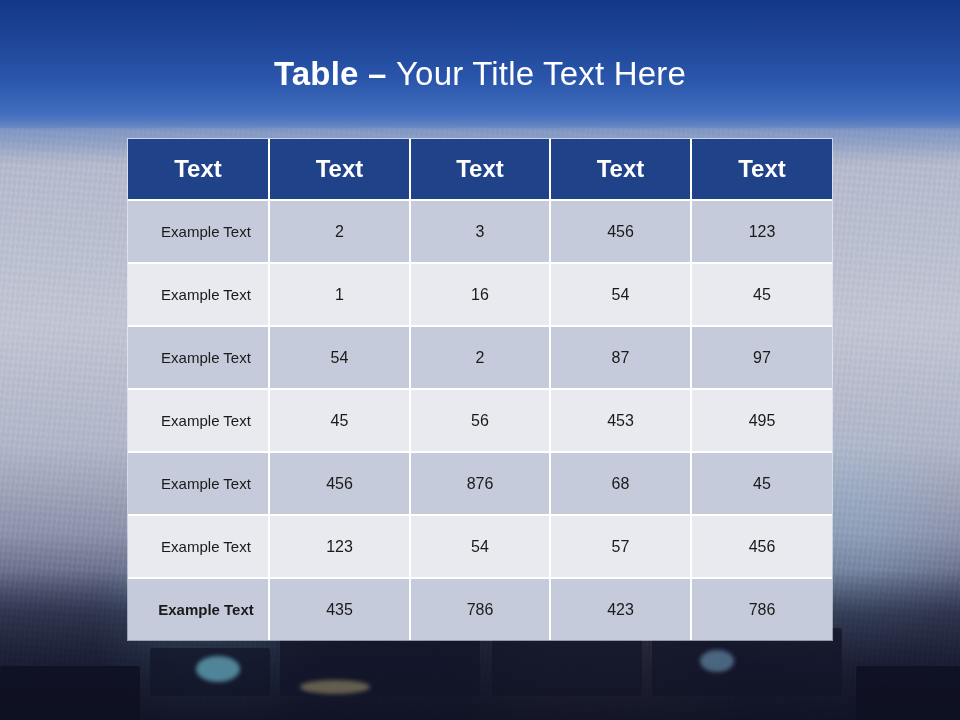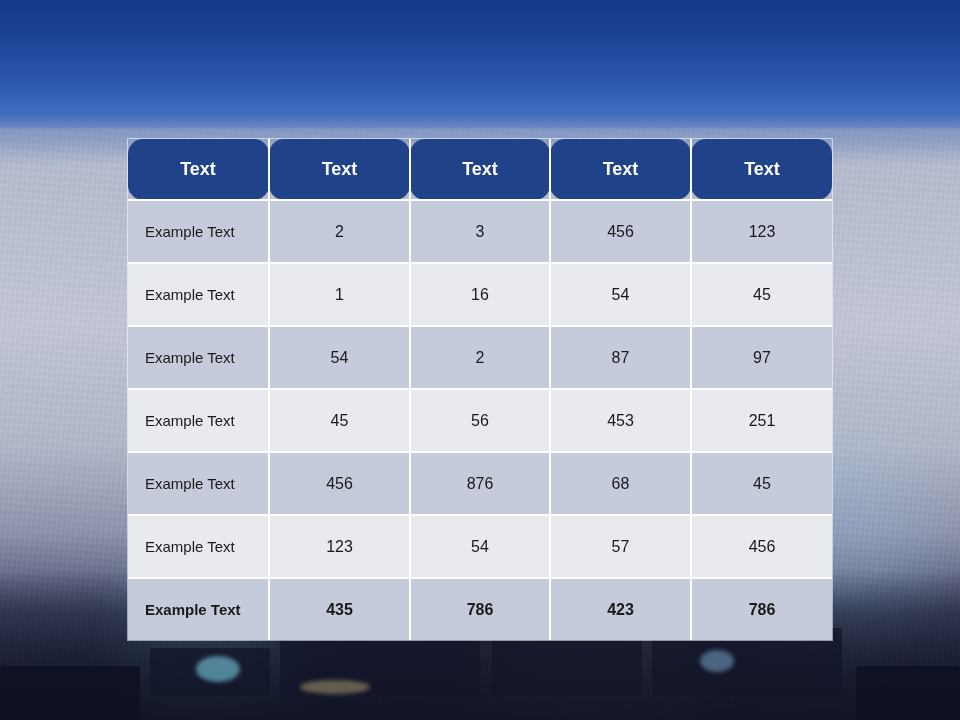--- a/index.html
+++ b/index.html
@@ -117,49 +117,48 @@
   table.data col.c0 { width: 141px; }
   table.data col.c1 { width: 141px; }
   table.data col.c2 { width: 140px; }
   table.data col.c3 { width: 141px; }
   table.data col.c4 { width: 141px; }
 
   table.data th {
     height: 58px;
     background: #1f4289;
     color: #ffffff;
-    font-size: 18px;
+    font-size: 24px;
     font-weight: bold;
     text-align: center;
     border-right: 2px solid #ffffff;
     border-bottom: 2px solid #ffffff;
-    border-radius: 15px;
   }
   table.data th:last-child { border-right: none; }
   table.data th.first { border-right: 2px solid #ffffff; }
 
   table.data td {
     height: 59px;
     font-size: 16px;
     color: #1a1a1a;
     text-align: center;
     border-right: 2px solid #ffffff;
     border-bottom: 2px solid #ffffff;
   }
   table.data td:last-child { border-right: none; }
   table.data tr:last-child td { border-bottom: none; }
 
   table.data td.label {
-    text-align: left;
+    text-align: center;
     padding-left: 17px;
     font-size: 15px;
   }
   tr.band-a td { background: #c6cbdb; }
   tr.band-b td { background: #e8eaf0; }
-  tr.total td { background: #c6cbdb; font-weight: bold; }
+  tr.total td { background: #c6cbdb; font-weight: normal; }
   tr.total td.label { font-weight: bold; }
 </style>
 </head>
 <body>
 
 <div class="slide">
 
   <div class="bg-photo"></div>
   <div class="bg-noise"></div>
 
@@ -171,20 +170,23 @@
     <div class="gear-block" style="left:0px;   top:96px; width:140px; height:54px; background:rgba(14,17,34,0.85);"></div>
     <div class="gear-block" style="left:856px; top:96px; width:104px; height:54px; background:rgba(14,17,34,0.85);"></div>
     <div class="gear-glow" style="left:196px; top:86px; width:44px; height:26px; background:rgba(130,220,240,0.55);"></div>
     <div class="gear-glow" style="left:300px; top:110px; width:70px; height:14px; background:rgba(250,230,150,0.35);"></div>
     <div class="gear-glow" style="left:700px; top:80px; width:34px; height:22px; background:rgba(150,210,245,0.42);"></div>
   </div>
 
   <div class="banner"></div>
   <div class="banner-fade"></div>
 
+  <div class="title">
+    <span class="strong">Table – </span><span class="light">Your Title Text Here</span>
+  </div>
 
   <div class="table-wrap">
     <table class="data">
       <colgroup>
         <col class="c0">
           <col class="c1">
           <col class="c2">
           <col class="c3">
           <col class="c4">
       </colgroup>
@@ -217,21 +219,21 @@
           <td>54</td>
           <td>2</td>
           <td>87</td>
           <td>97</td>
         </tr>
         <tr class="band-b">
           <td class="label">Example Text</td>
           <td>45</td>
           <td>56</td>
           <td>453</td>
-          <td>251</td>
+          <td>495</td>
         </tr>
         <tr class="band-a">
           <td class="label">Example Text</td>
           <td>456</td>
           <td>876</td>
           <td>68</td>
           <td>45</td>
         </tr>
         <tr class="band-b">
           <td class="label">Example Text</td>

